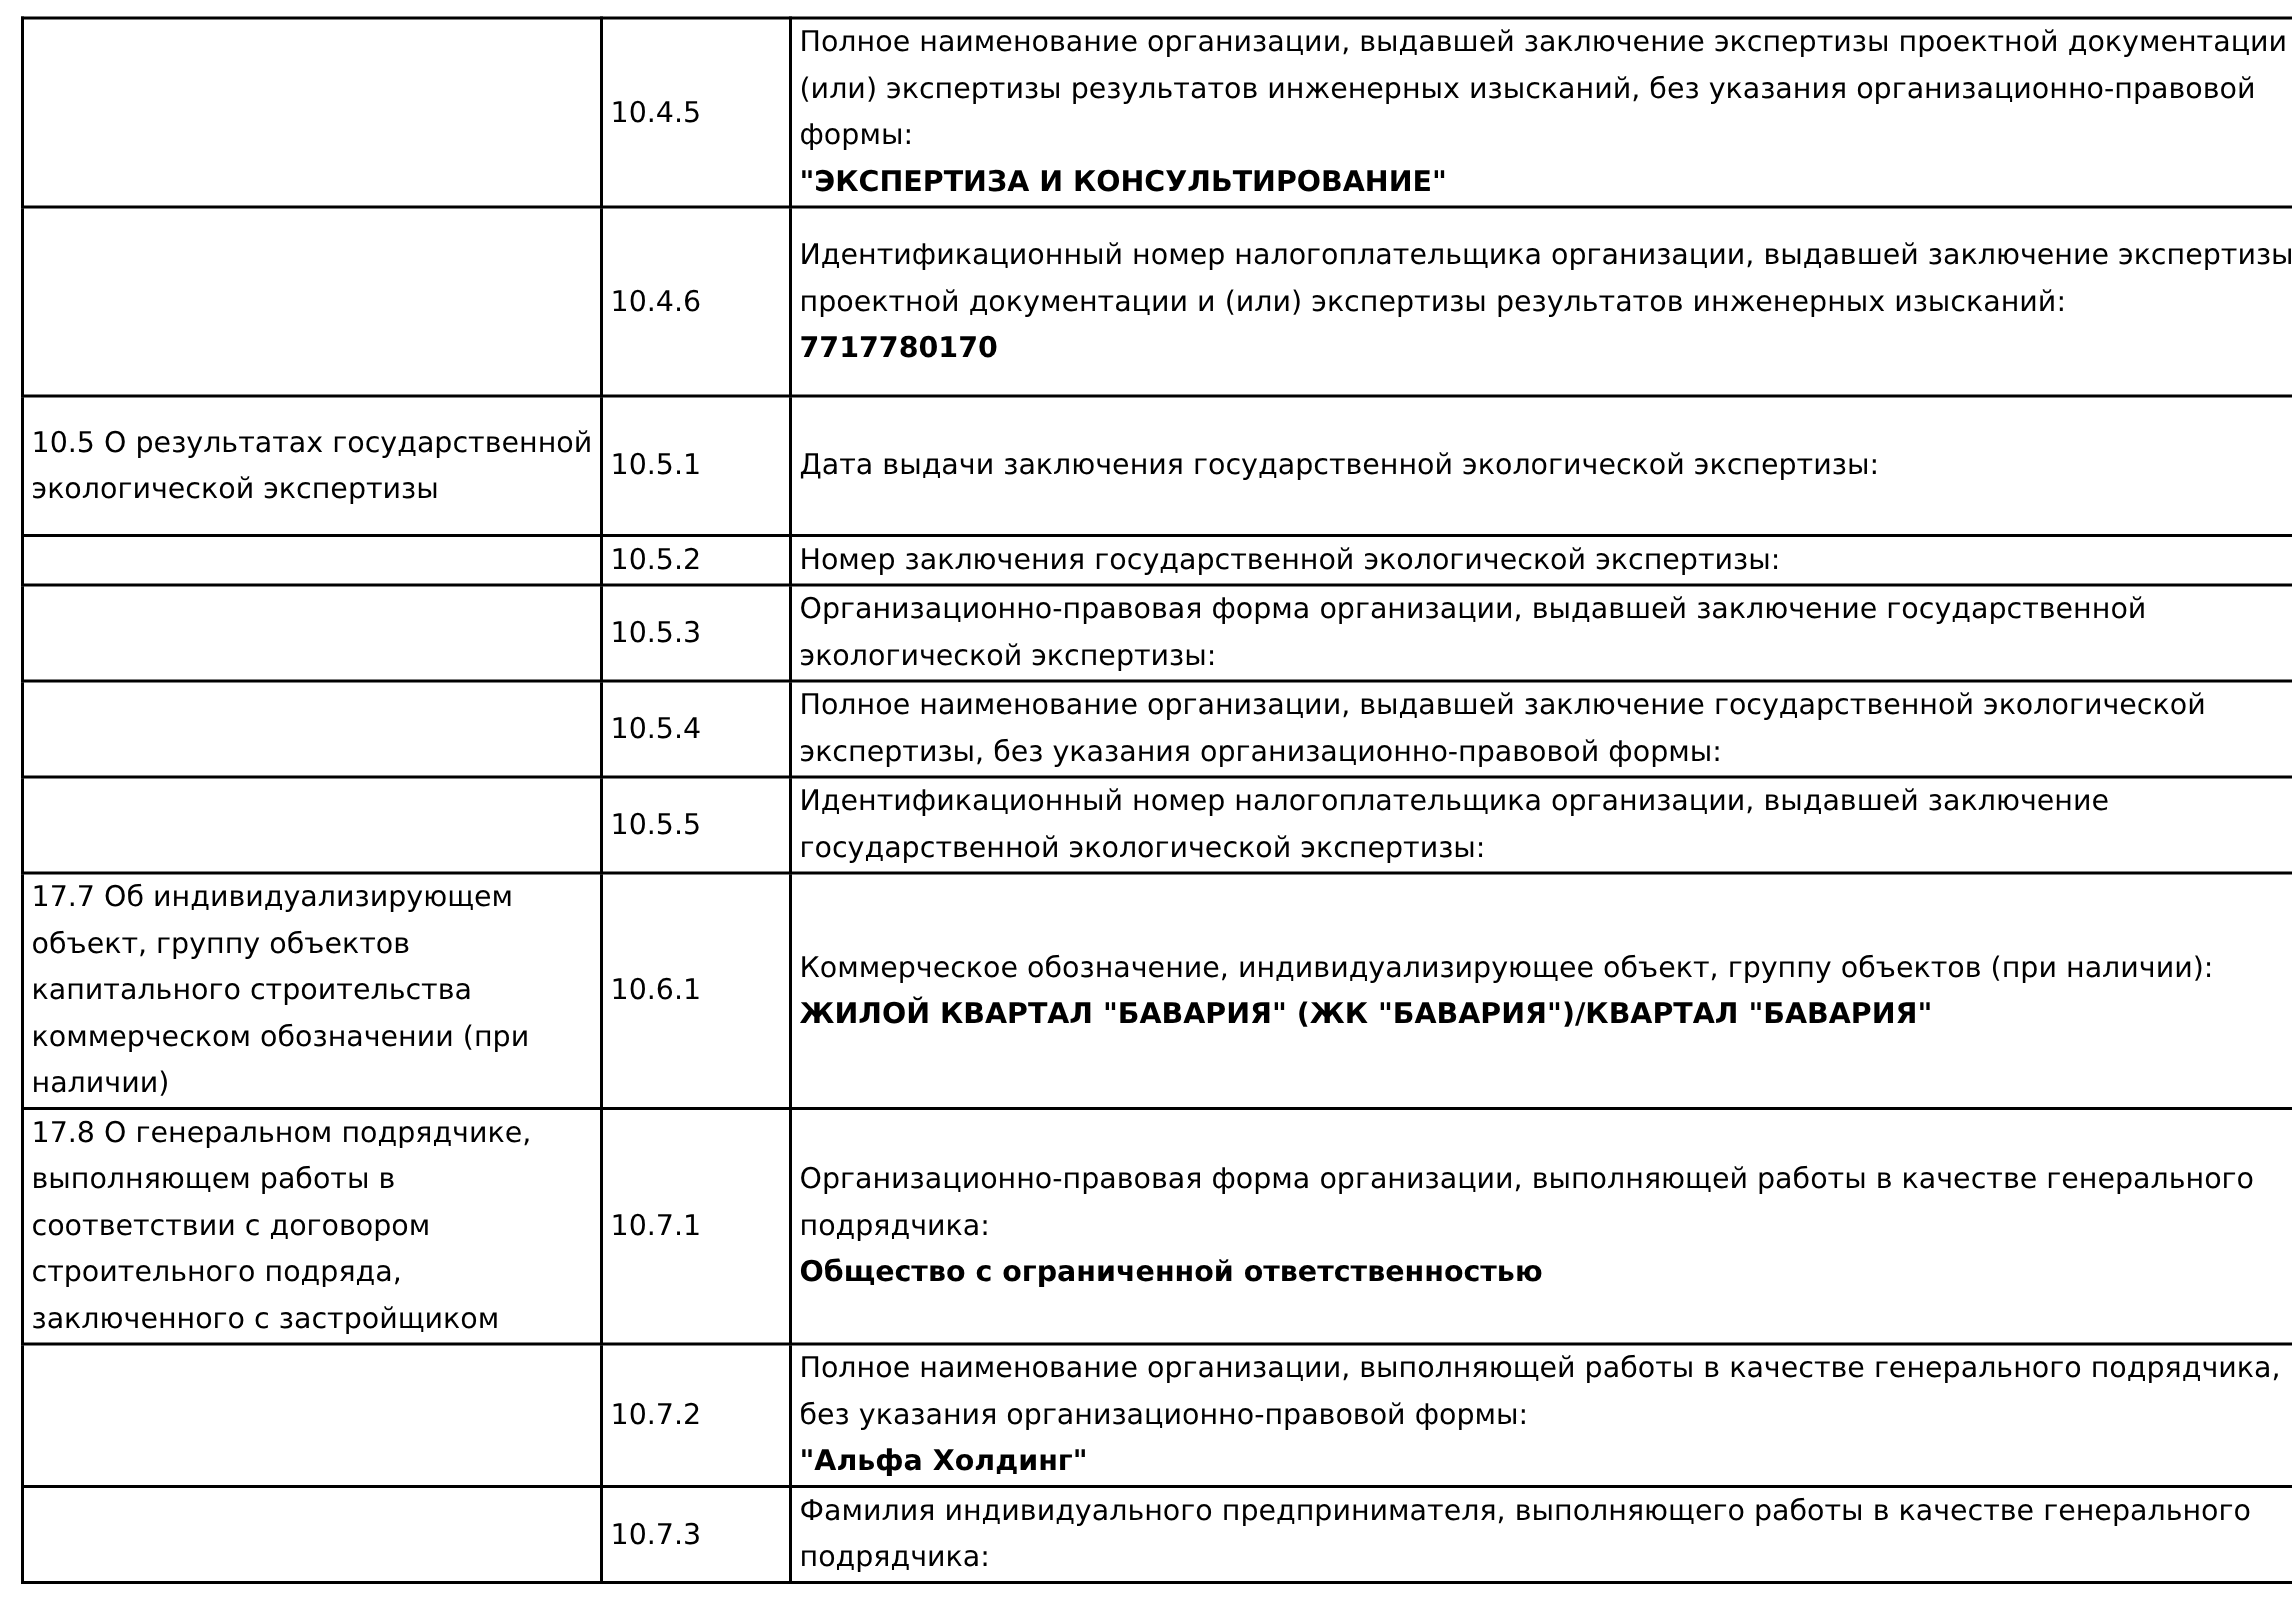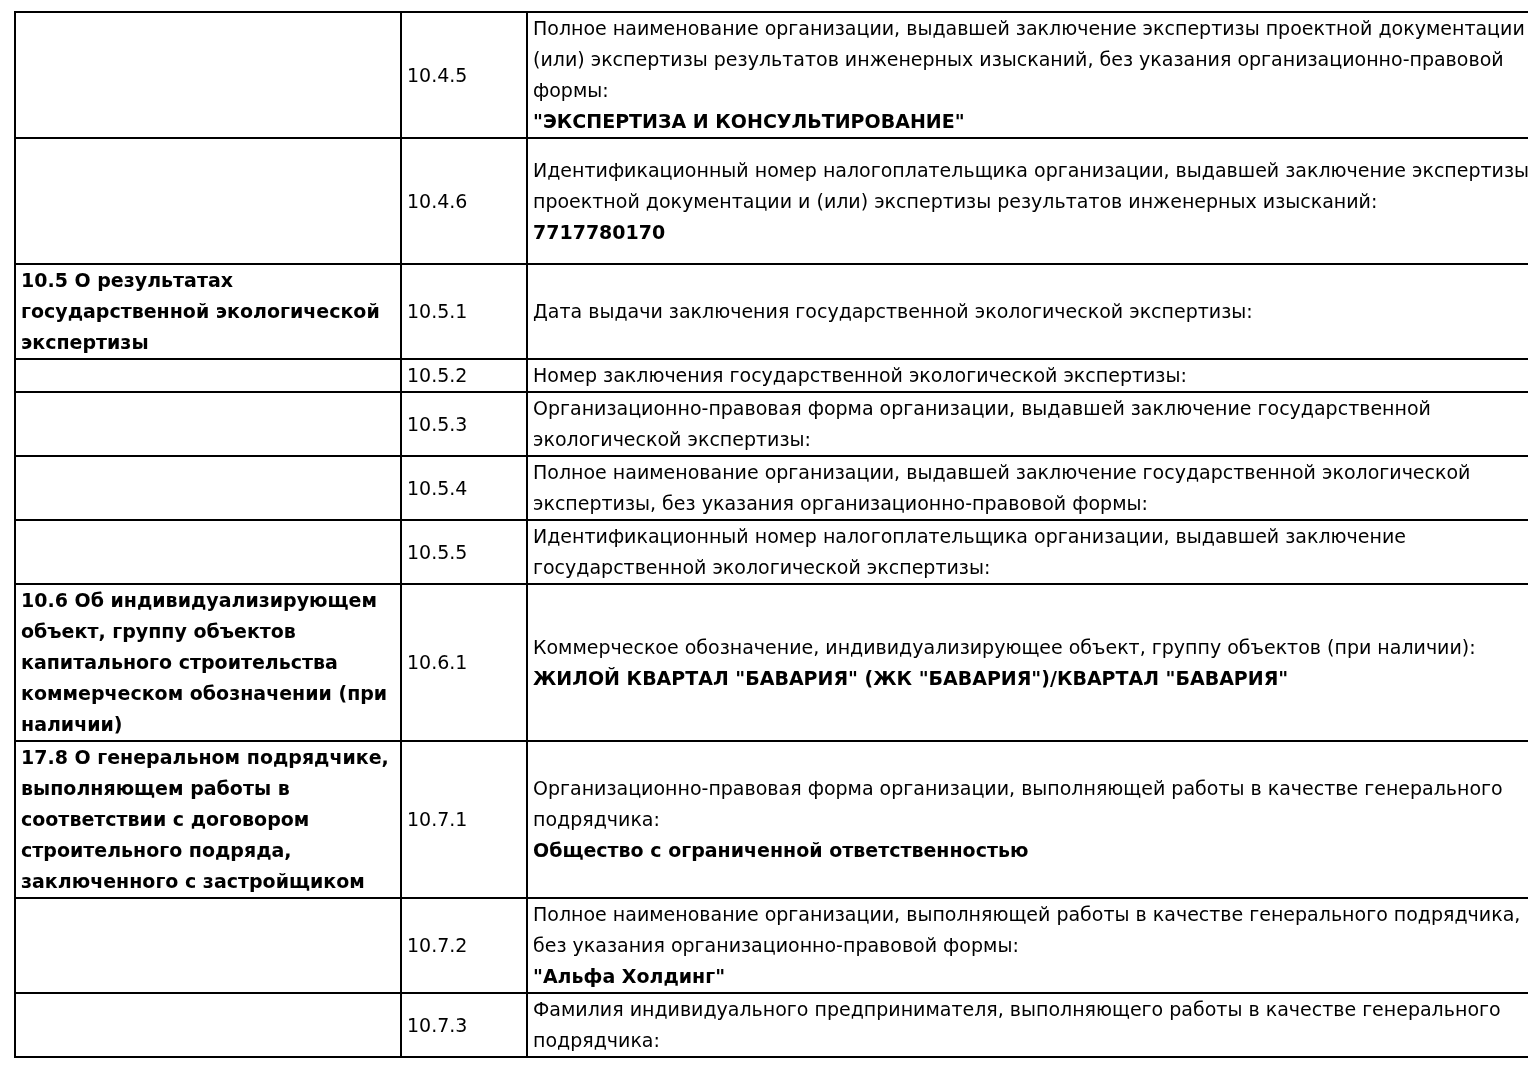--- a/index.html
+++ b/index.html
@@ -24,21 +24,21 @@
     font-size: 19px;
     line-height: 31px;
   }
   table.decl td {
     border: 2px solid #000000;
     vertical-align: middle;
     padding: 0 5px;
     overflow: hidden;
     word-wrap: break-word;
   }
-  td.c-sec  { width: 374px; font-weight: bold; }
+  td.c-sec  { width: 374px; }
   td.c-num  { width: 114px; }
   td.c-desc { width: 1011px; }
   .val { font-weight: bold; }
   
   tr.r0  { height: 122px; }
   tr.r1  { height: 126px; }
   tr.r2  { height: 93px;  }
   tr.r3  { height: 33px;  }
   tr.r4  { height: 62px;  }
   tr.r5  { height: 63px;  }
@@ -104,21 +104,21 @@
       </tr>
       <tr class="r6">
         <td class="c-sec"></td>
         <td class="c-num">10.5.5</td>
         <td class="c-desc">
           <div>Идентификационный номер налогоплательщика организации, выдавшей заключение государственной экологической экспертизы:</div>
           <div class="val"></div>
         </td>
       </tr>
       <tr class="r7">
-        <td class="c-sec">10.6 Об индивидуализирующем объект, группу объектов капитального строительства коммерческом обозначении (при наличии)</td>
+        <td class="c-sec">17.7 Об индивидуализирующем объект, группу объектов капитального строительства коммерческом обозначении (при наличии)</td>
         <td class="c-num">10.6.1</td>
         <td class="c-desc">
           <div>Коммерческое обозначение, индивидуализирующее объект, группу объектов (при наличии):</div>
           <div class="val">ЖИЛОЙ КВАРТАЛ "БАВАРИЯ" (ЖК "БАВАРИЯ")/КВАРТАЛ "БАВАРИЯ"</div>
         </td>
       </tr>
       <tr class="r8">
         <td class="c-sec">17.8 О генеральном подрядчике, выполняющем работы в соответствии с договором строительного подряда, заключенного с застройщиком</td>
         <td class="c-num">10.7.1</td>
         <td class="c-desc">

